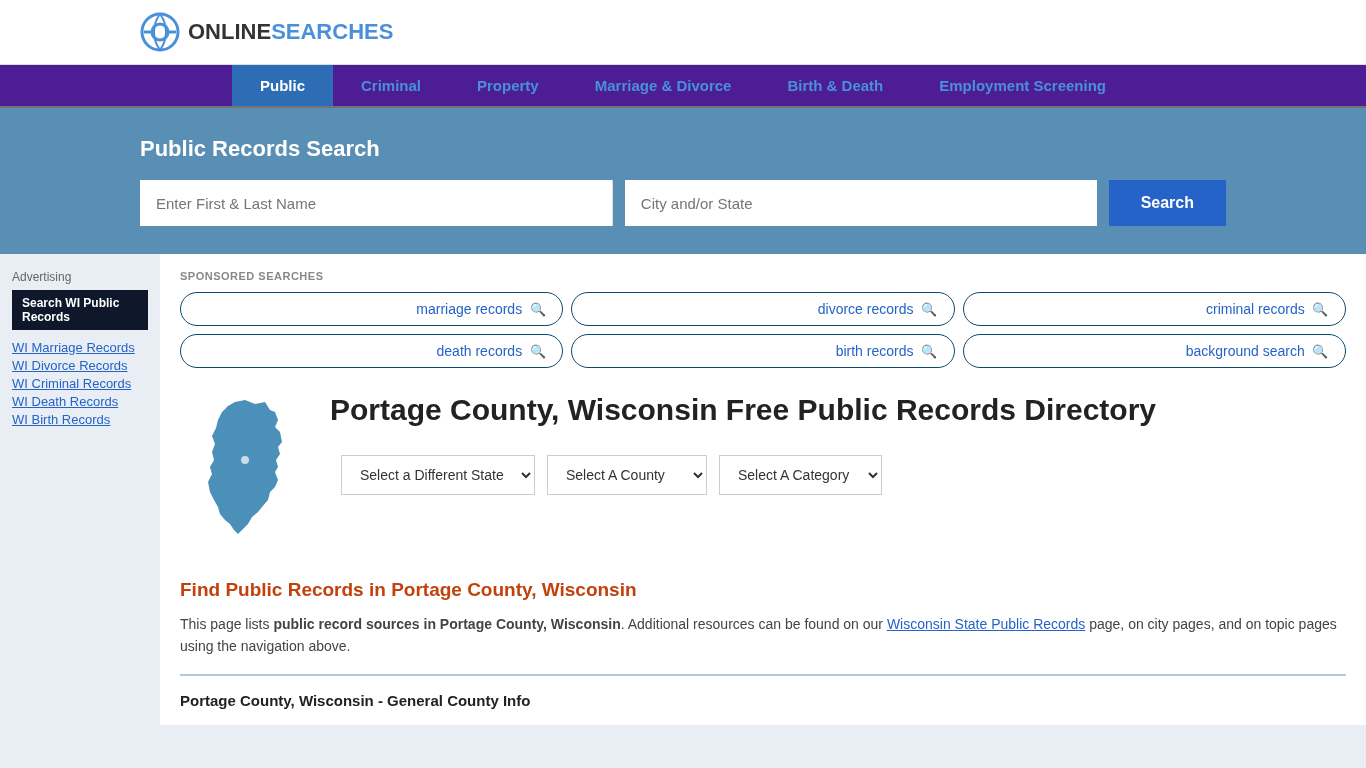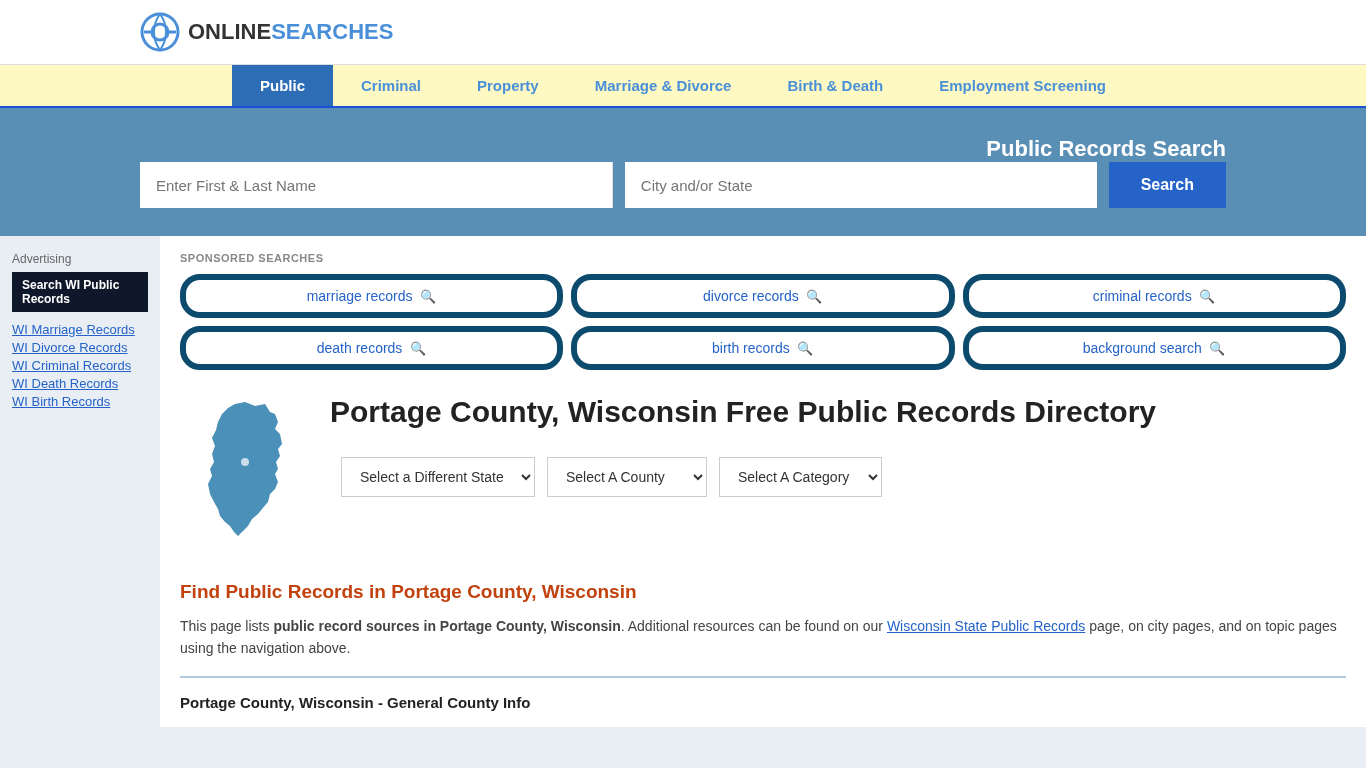--- a/index.html
+++ b/index.html
@@ -6,45 +6,45 @@
     body { font-family: Arial, sans-serif; background: #e8eef4; font-size: 14px; color: #333; }
 
     
     .header { background: #fff; padding: 12px 140px; display: flex; align-items: center; border-bottom: 1px solid #ddd; }
     .logo { display: flex; align-items: center; gap: 8px; text-decoration: none; }
     .logo-icon { width: 40px; height: 40px; }
     .logo-text-online { font-size: 22px; font-weight: 900; color: #333; }
     .logo-text-searches { font-size: 22px; font-weight: 900; color: #4a90d9; }
 
     
-    .nav { background: #fef9c3; display: flex; justify-content: center; border-bottom: 2px solid #1d4ed8; }
+    .nav { background: #4c1d95; display: flex; justify-content: center; border-bottom: 2px solid #737373; }
     .nav-item { padding: 12px 28px; font-size: 15px; font-weight: 600; color: #4a90d9; cursor: pointer; text-decoration: none; border: none; background: none; }
     .nav-item.active { background: #2d6db5; color: #fff; }
 
     
     .search-banner { background: #5a8fb5; padding: 28px 140px; }
-    .search-banner h2 { text-align: right; color: #fff; font-size: 22px; font-weight: 700; }
+    .search-banner h2 { text-align: left; color: #fff; font-size: 22px; font-weight: 700; margin-bottom: 18px; }
     .search-form { display: flex; gap: 12px; }
     .search-input { flex: 1; padding: 14px 16px; font-size: 15px; border: none; outline: none; color: #aaa; }
     .search-input:first-child { border-right: 1px solid #ddd; }
     .search-btn { background: #2563c8; color: #fff; border: none; padding: 14px 32px; font-size: 16px; font-weight: 700; cursor: pointer; white-space: nowrap; }
 
     
     .main-wrapper { display: flex; gap: 0; max-width: 1366px; margin: 0 auto; }
     .sidebar { width: 160px; min-width: 160px; padding: 16px 12px; background: #e8eef4; }
     .sidebar-ad-label { font-size: 12px; color: #666; font-weight: 400; margin-bottom: 6px; }
     .sidebar-ad-btn { background: #0f172a; color: #fff; padding: 6px 10px; font-size: 12px; font-weight: 600; display: block; margin-bottom: 10px; text-decoration: none; }
     .sidebar-link { display: block; color: #2563c8; font-size: 13px; text-decoration: underline; margin-bottom: 3px; cursor: pointer; }
 
     .content { flex: 1; padding: 16px 20px; background: #fff; }
 
     
     .sponsored-label { font-size: 11px; color: #888; font-weight: 600; letter-spacing: 0.5px; margin-bottom: 10px; }
     .search-tags { display: grid; grid-template-columns: 1fr 1fr 1fr; gap: 8px; margin-bottom: 24px; }
-    .search-tag { border: 6px solid #0c4a6e; border-radius: 20px; padding: 8px 16px; display: flex; align-items: center; justify-content: center; gap: 8px; color: #2563c8; font-size: 14px; cursor: pointer; background: #fff; }
+    .search-tag { border: 1px solid #0c4a6e; border-radius: 20px; padding: 8px 16px; display: flex; align-items: center; justify-content: flex-end; gap: 8px; color: #2563c8; font-size: 14px; cursor: pointer; background: #fff; }
     .tag-icon { color: #666; font-size: 13px; }
 
     
     .county-section { display: flex; gap: 20px; align-items: flex-start; margin-bottom: 24px; }
     .state-map { width: 130px; min-width: 130px; }
     .county-title { font-size: 30px; font-weight: 900; color: #222; line-height: 1.2; margin-bottom: 27px; }
     .dropdowns { display: flex; gap: 12px; flex-wrap: wrap; padding-left: 11px; }
     .dropdown { border: 1px solid #ccc; padding: 10px 14px; background: #fff; font-size: 14px; color: #333; cursor: pointer; display: flex; align-items: center; gap: 8px; min-width: 160px; }
 
     

